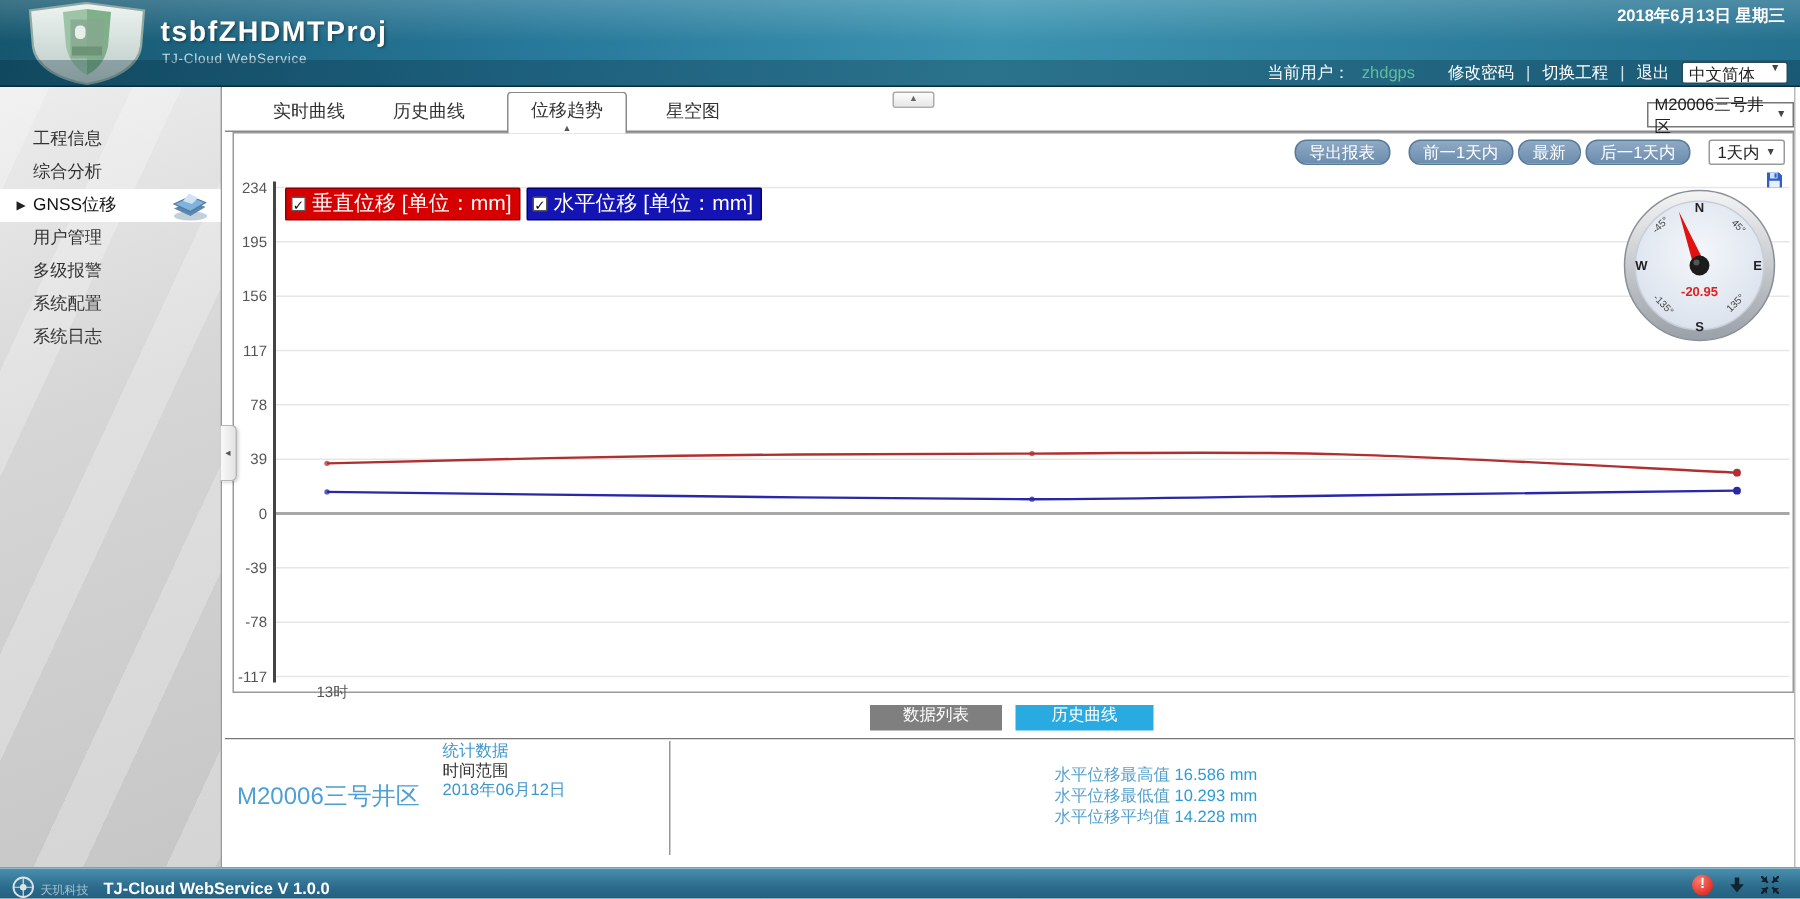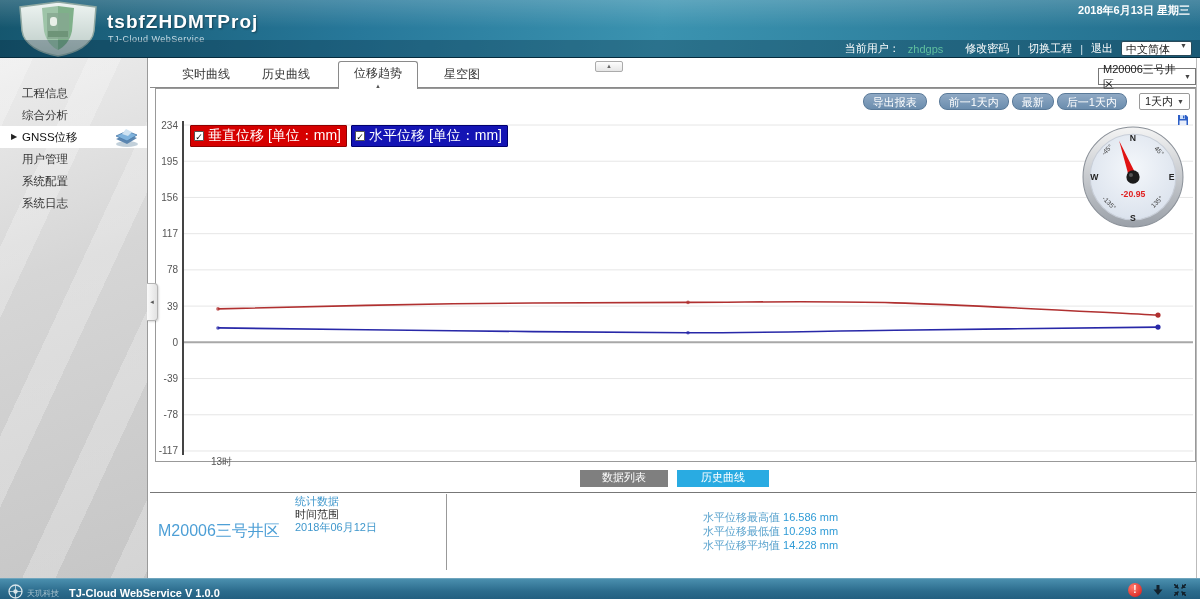--- a/index.html
+++ b/index.html
@@ -155,20 +155,21 @@
     <span class="arr">▶</span>
     <span>GNSS位移</span>
     <svg class="dev-icon" width="26" height="22" viewBox="0 0 26 22">
       <ellipse cx="14" cy="18" rx="11" ry="3" fill="#9ab0c2" opacity="0.6"></ellipse>
       <path d="M3 13 L14 8 L24 12 L14 18 Z" fill="#5c86b0"></path>
       <path d="M3 10 L14 5 L24 9 L14 15 Z" fill="#7fb3dd" stroke="#4a7aa8" stroke-width="0.8"></path>
       <path d="M9 8 L13 3 L19 6 L15 10 Z" fill="#cfe3f2"></path>
     </svg>
   </div>
   <div class="side-item"><span>用户管理</span></div>
+  <div class="side-item"><span>多级报警</span></div>
   <div class="side-item"><span>系统配置</span></div>
   <div class="side-item"><span>系统日志</span></div>
 </div>
 <div id="side-collapse">
   <span>◂</span>
 </div>
 
 <div id="content">
 
   <div id="tabsbar">

